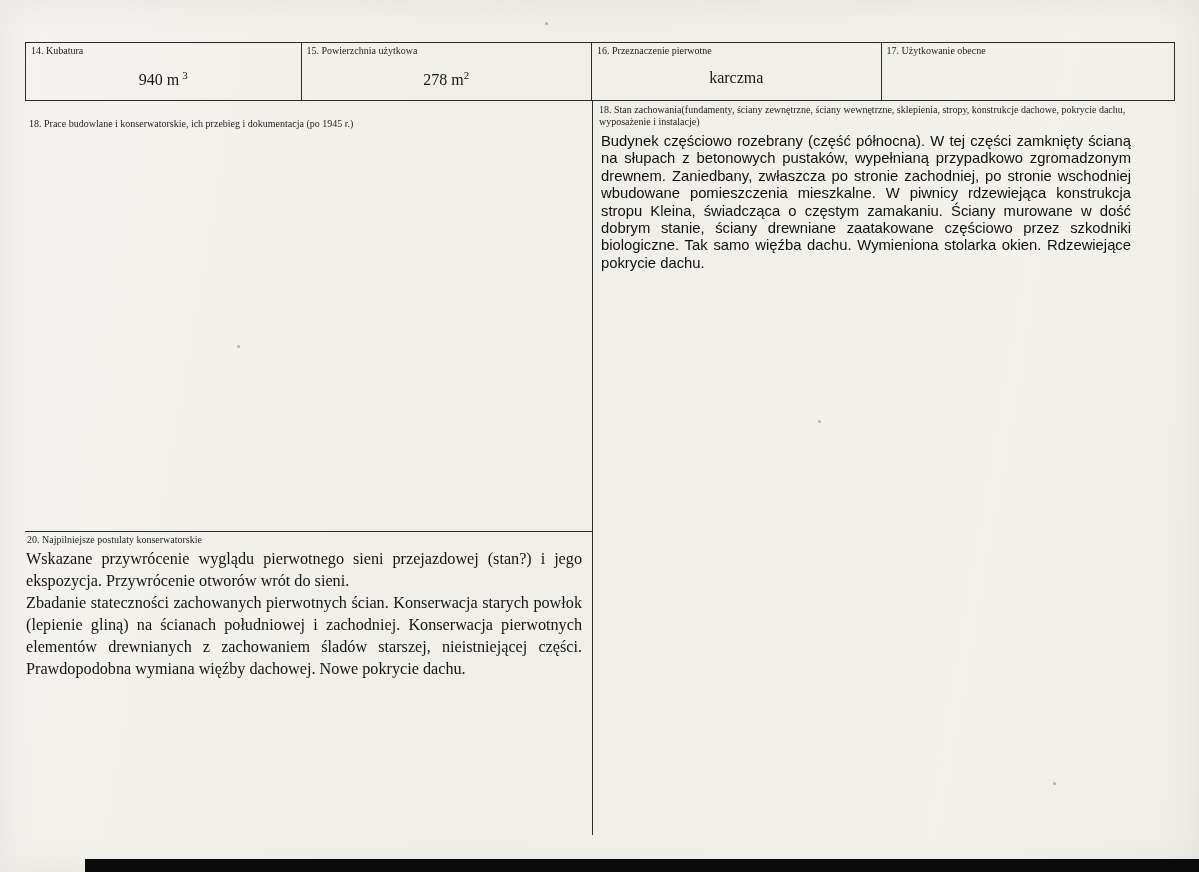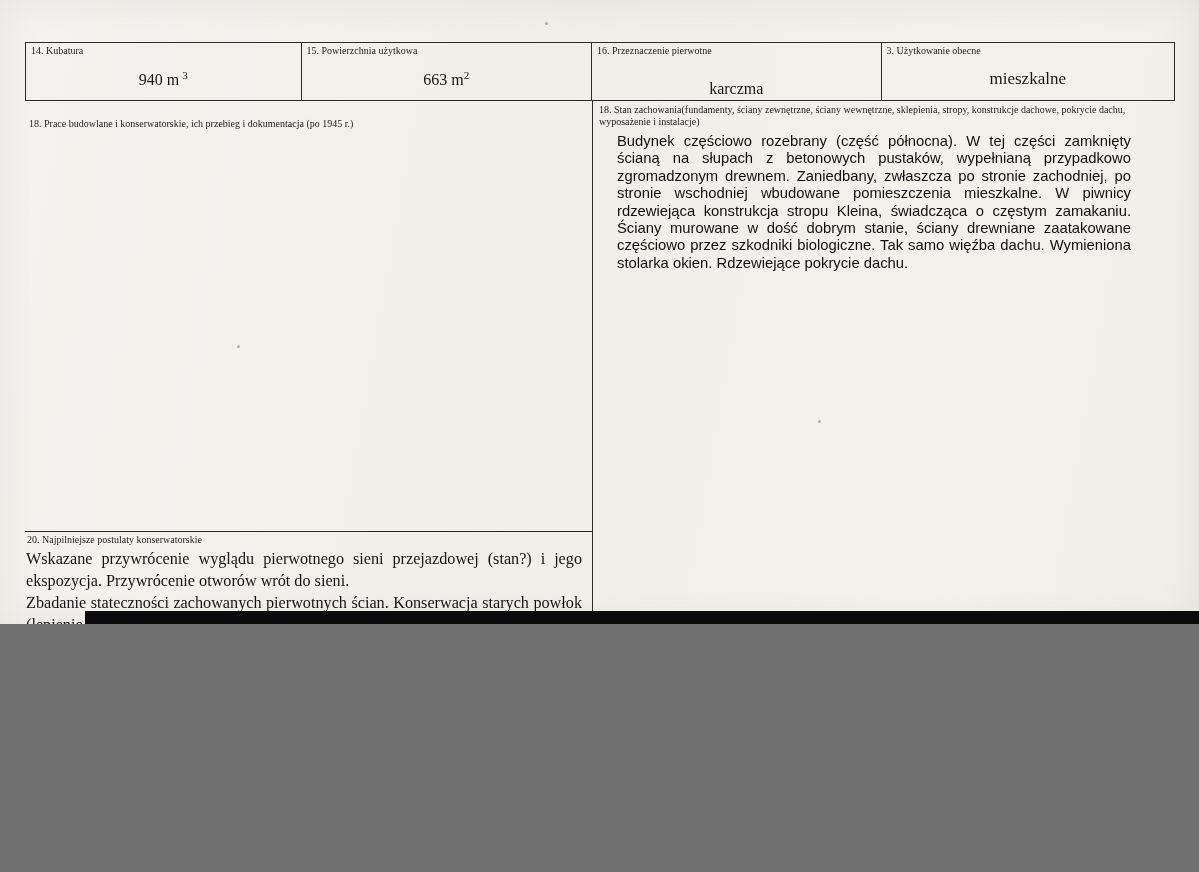--- a/index.html
+++ b/index.html
@@ -1,47 +1,47 @@
 <!DOCTYPE html>
 <html><head>
 <meta charset="utf-8">
 <style>
   html,body{margin:0;padding:0;background:#6f6f6f;}
   *{box-sizing:border-box;}
   .scan{
-    position:relative;width:1199px;height:624px;overflow:hidden;
+    position:relative;width:1199px;height:872px;overflow:hidden;
     background:linear-gradient(100deg,#f4f3ef 0%,#efeee8 45%,#f2f1eb 80%,#eeede7 100%);
     font-family:"Liberation Serif",serif;color:#1b1b1b;
     box-shadow:inset 0 0 40px rgba(0,0,0,0.06);
   }
   
   .toprow{
     position:absolute;left:25px;top:42px;width:1150px;height:59px;
     display:flex;border:1px solid #2b2b2b;background:transparent;
   }
   .fieldbox{border-right:1px solid #2b2b2b;display:flex;flex-direction:column;padding:2px 5px;}
   .fieldbox:last-child{border-right:none;}
-  .w14{width:276px;} .w15{width:291px;} .w16{width:290px;justify-content:space-between;} .w17{width:293px;}
+  .w14{width:276px;} .w15{width:291px;} .w16{width:290px;} .w17{width:293px;}
   .lbl{font-size:10px;line-height:12px;color:#1c1c1c;}
   .val{text-align:center;margin-top:12px;font-size:16px;color:#161616;}
   .sansval{font-family:Liberation Serif, serif;}
   .serifval{font-family:"Liberation Serif",serif;font-size:17px;}
   sup{font-size:11px;}
   .sp{display:inline-block;width:3px;}
   
   .vdivider{position:absolute;left:592px;top:101px;width:1px;height:734px;background:#2b2b2b;}
   
   .f18{position:absolute;left:25px;top:118px;width:560px;padding-left:4px;}
   
   .f19{position:absolute;left:594px;top:101px;width:581px;}
   .f19 .lbl{padding:3px 12px 0 5px;}
   .f19-text{
     font-family:"Liberation Sans",sans-serif;
     font-size:14.8px;line-height:17.4px;text-align:justify;
-    color:#101010;padding:5px 44px 0 23px;
+    color:#101010;padding:5px 44px 0 7px;
   }
   
   .f20{position:absolute;left:25px;top:531px;width:567px;border-top:1px solid #2b2b2b;}
   .f20 .lbl{padding:2px 0 0 2px;}
   .f20-text{font-size:16.2px;line-height:22px;text-align:justify;color:#141414;padding:2px 10px 0 1px;}
   .f20-text p{margin:0;}
   
   .bottom-bar{position:absolute;left:85px;right:0;bottom:0;height:13px;background:#0b0b0b;}
   .speck{position:absolute;width:3px;height:3px;border-radius:50%;background:rgba(60,60,60,.35);}
 </style>
@@ -55,32 +55,31 @@
     <div class="fieldbox w14">
       <div class="lbl">14. Kubatura</div>
       <div class="val sansval">
         <span>940 m</span><span class="sp"></span><sup>3</sup>
       </div>
     </div>
 
     <div class="fieldbox w15">
       <div class="lbl">15. Powierzchnia użytkowa</div>
       <div class="val sansval">
-        <span>663 m</span><sup>2</sup>
+        <span>278 m</span><sup>2</sup>
       </div>
     </div>
 
     <div class="fieldbox w16">
       <div class="lbl">16. Przeznaczenie pierwotne</div>
       <div class="val sansval">karczma</div>
     </div>
 
     <div class="fieldbox w17">
-      <div class="lbl">3. Użytkowanie obecne</div>
-      <div class="val serifval">mieszkalne</div>
+      <div class="lbl">17. Użytkowanie obecne</div>
     </div>
 
   </div>
 
   <div class="vdivider"></div>
 
   <div class="f18">
     <div class="lbl">18. Prace budowlane i konserwatorskie, ich przebieg i dokumentacja (po 1945 r.)</div>
   </div>
 

